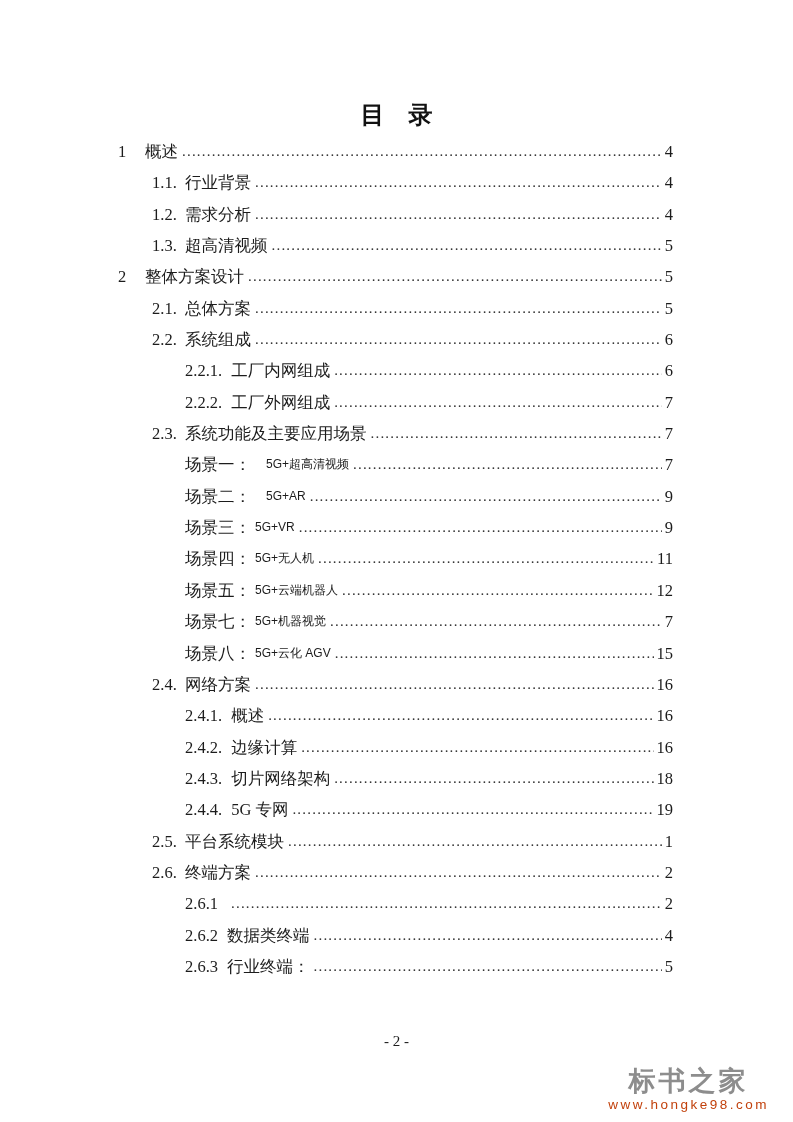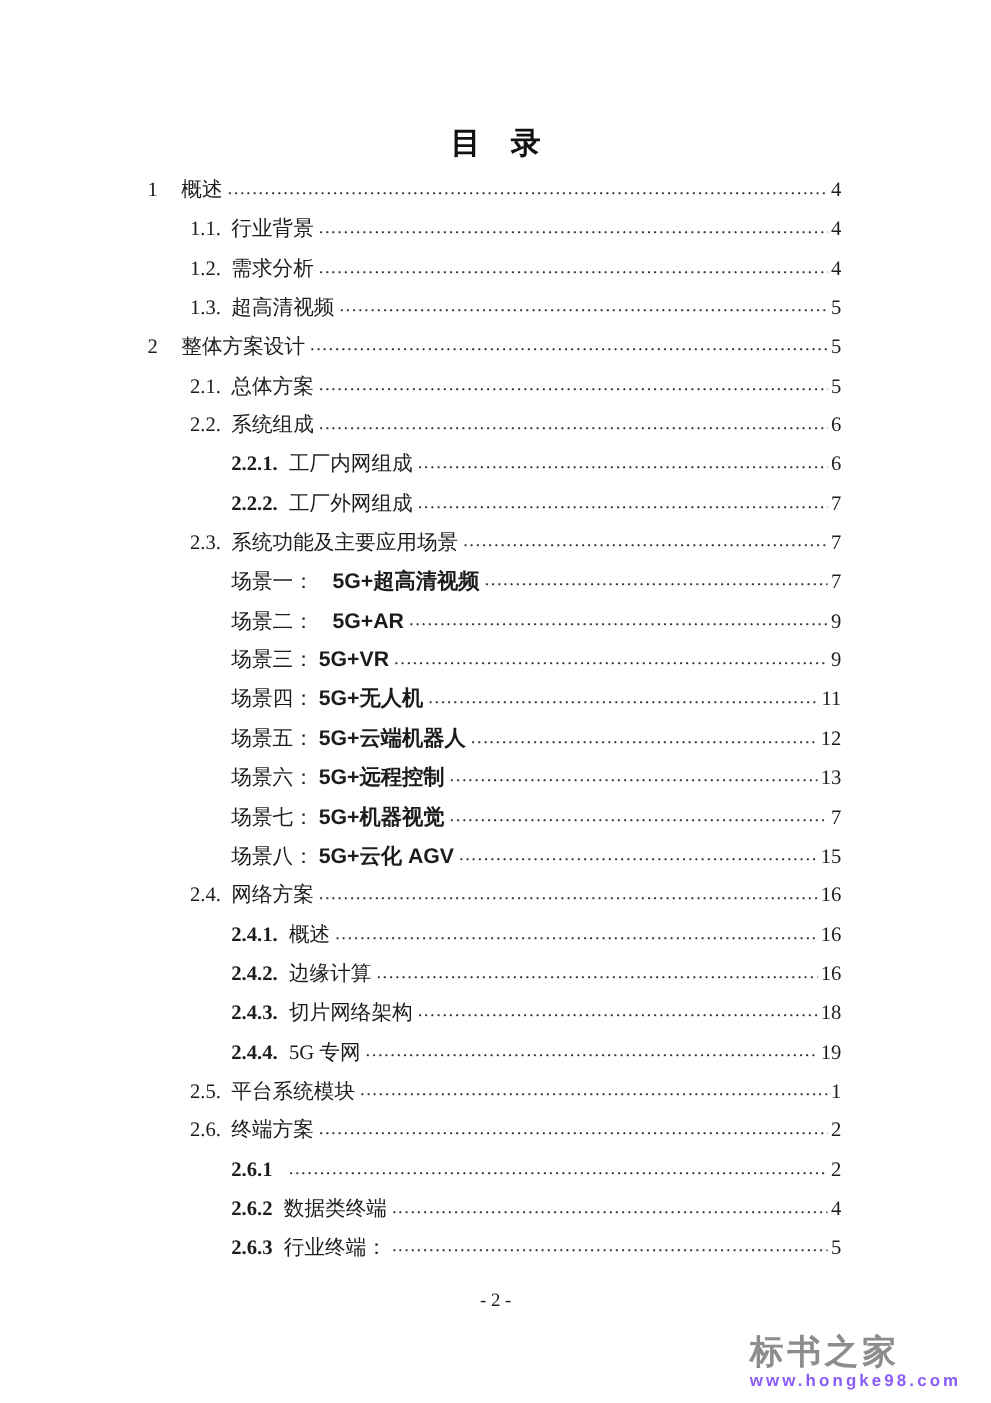--- a/index.html
+++ b/index.html
@@ -26,51 +26,51 @@
     font-size:16.5px;
     white-space:nowrap;
   }
   .num   { flex:none; }
   .label { flex:none;text-align:right; }
   .pg    { flex:none; text-align:right; }
   .lvl-1 .num { width:27px; }
   .lvl-2 { padding-left:34px; }
   .lvl-2 .num { width:33px; }
   .lvl-3 { padding-left:67px; }
-  .lvl-3 .num { margin-right:9px;font-weight:bold; }
+  .lvl-3 .num { margin-right:9px; }
   .lvl-scene { padding-left:67px; }
   .lvl-scene .num { margin-right:4px; }
   .lvl-scene.wide-gap .num { margin-right:15px; }
   .lvl-scene .label {
     font-family:"Liberation Sans","DejaVu Sans",sans-serif;
-    font-weight:700; font-size:17px;
+    font-weight:400; font-size:12px;
   }
   .leader {
     flex:1 1 auto; overflow:hidden;
     margin:0 3px 0 4px;
     font-size:15px; letter-spacing:1.2px; color:#333333;
   }
   .leader::after {
     content:"...........................................................................................................................................................................................................";
   }
   .footer {
     position:absolute; top:1033px; left:0; width:100%;
     text-align:center; font-size:15px; color:#1c1c1c;
   }
   .watermark {
     position:absolute; right:24px; bottom:10px;
-    text-align:left;
+    text-align:center;
     font-family:"Liberation Sans","DejaVu Sans",sans-serif;
     color:#8d8d8d;
   }
   .wm-brand {
     font-size:27px; font-weight:700; letter-spacing:3px; line-height:1.15;
   }
   .wm-url {
-    font-size:13.5px; font-weight:700; letter-spacing:2.5px; color:#8b5cf6;
+    font-size:13.5px; font-weight:400; letter-spacing:2.5px; color:#c2410c;
   }
 </style>
 </head>
 <body>
 
 <div class="page">
 
   <h1 class="title">目　录</h1>
 
   <div class="toc" id="toc-list">
@@ -158,26 +158,20 @@
       <span class="leader"></span>
       <span class="pg">11</span>
     </div>
       <div class="row lvl-scene">
       <span class="num">场景五：</span>
       <span class="label">5G+云端机器人</span>
       <span class="leader"></span>
       <span class="pg">12</span>
     </div>
       <div class="row lvl-scene">
-      <span class="num">场景六：</span>
-      <span class="label">5G+远程控制</span>
-      <span class="leader"></span>
-      <span class="pg">13</span>
-    </div>
-      <div class="row lvl-scene">
       <span class="num">场景七：</span>
       <span class="label">5G+机器视觉</span>
       <span class="leader"></span>
       <span class="pg">7</span>
     </div>
       <div class="row lvl-scene">
       <span class="num">场景八：</span>
       <span class="label">5G+云化 AGV</span>
       <span class="leader"></span>
       <span class="pg">15</span>

